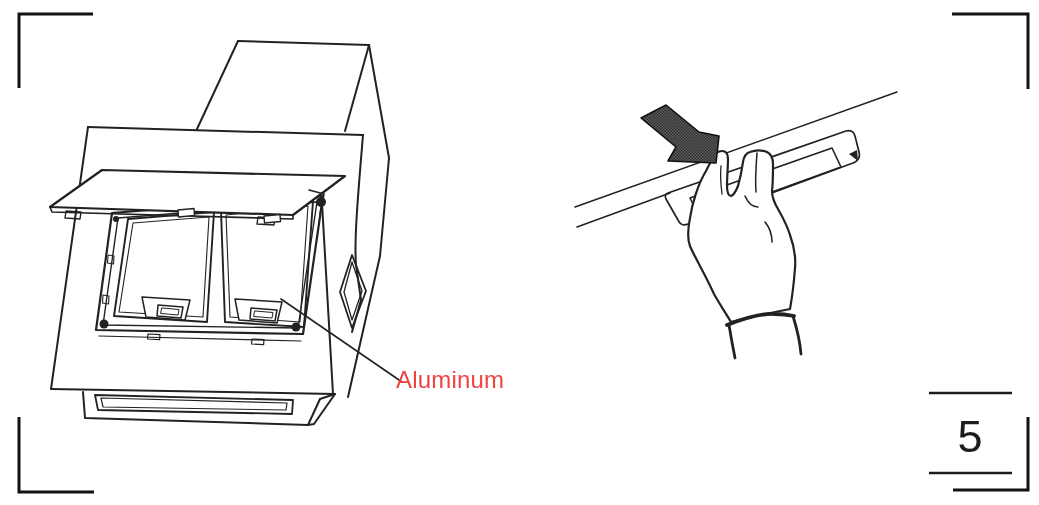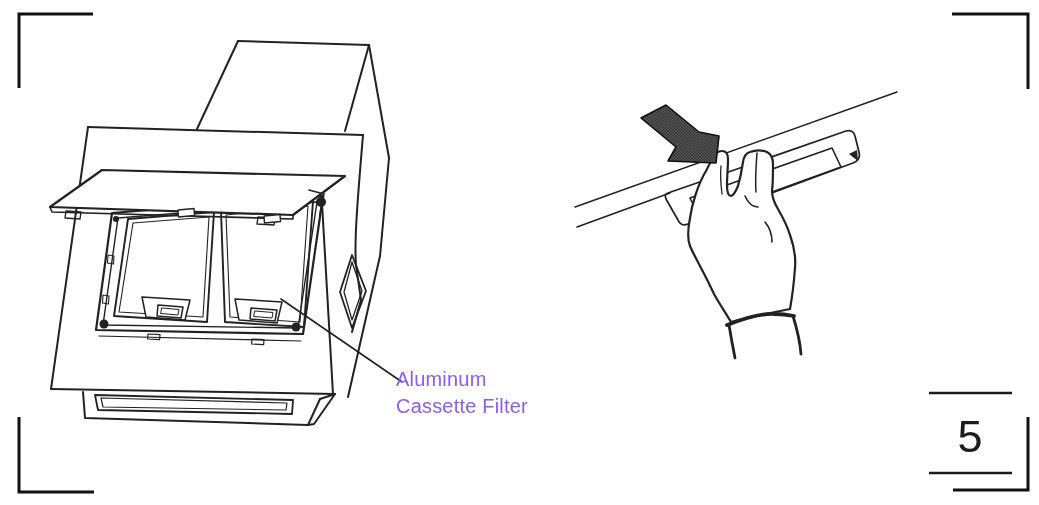--- a/index.html
+++ b/index.html
@@ -6,22 +6,22 @@
   .page{
     position:relative;
     width:1039px;height:505px;
     background:#ffffff;
     overflow:hidden;
     font-family:"Liberation Sans", sans-serif;
   }
   .art{position:absolute;left:0;top:0;width:1039px;height:505px;}
   .filter-label{
     position:absolute;left:396px;top:366px;
-    font-size:20px;line-height:27px;
-    color:#8b5cf6;
+    font-size:24px;line-height:27px;
+    color:#ef4444;
     letter-spacing:0.2px;
     white-space:nowrap;
   }
   .page-number{
     position:absolute;left:938px;top:413px;
     width:64px;height:48px;
     text-align:center;
     font-size:45px;line-height:48px;
     color:#1c1c1c;
   }
@@ -165,18 +165,17 @@
     </g>
 
     <g stroke="#1c1c1c" stroke-width="2.6">
       <path d="M929,393 L1012,393"></path>
       <path d="M929,473 L1012,473"></path>
     </g>
   </svg>
 
   <div class="filter-label">
     <div>Aluminum</div>
-    <div>Cassette Filter</div>
   </div>
 
   <div class="page-number">5</div>
 
 </div>
 
 </body></html>

